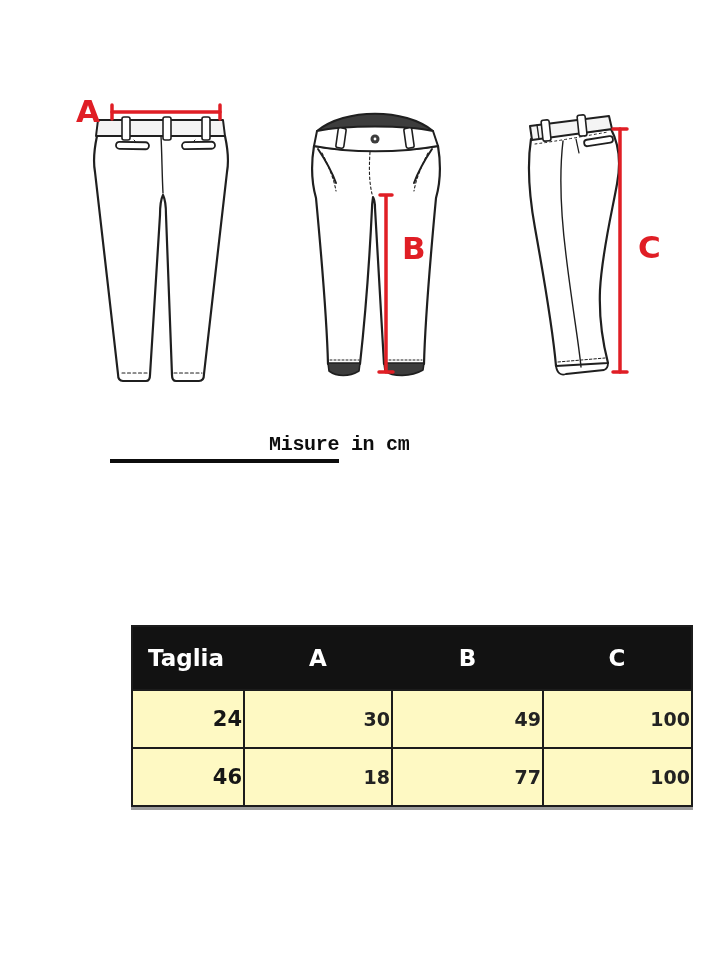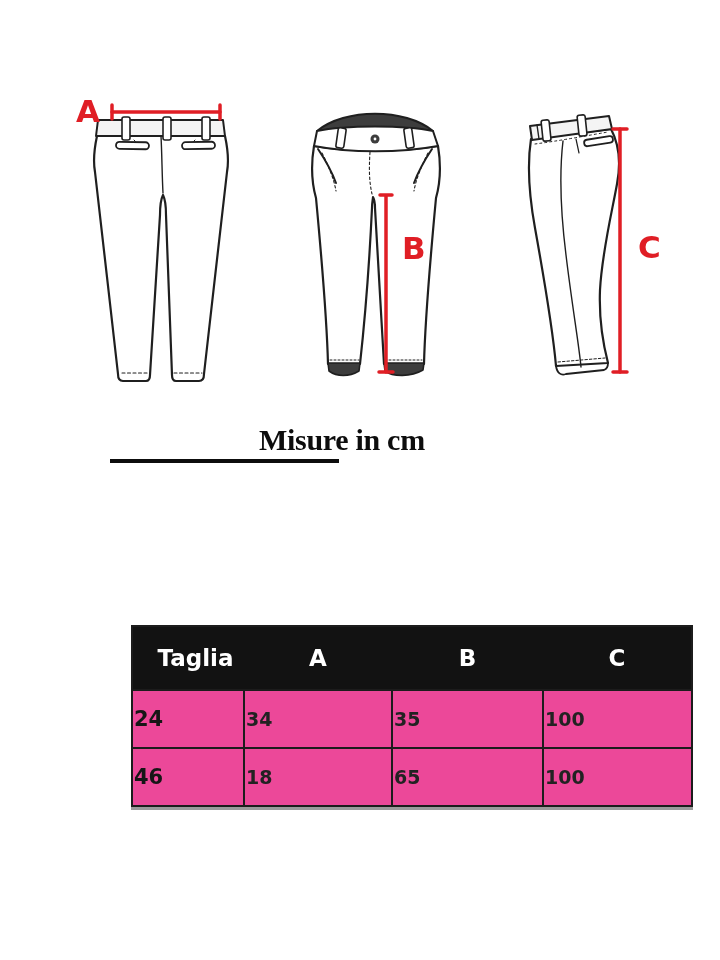--- a/index.html
+++ b/index.html
@@ -11,45 +11,45 @@
   .measure-label {
     position:absolute; color:var(--accent,#e01e25);
     font-size:31px; font-weight:800; line-height:1;
     font-family:"DejaVu Sans","Liberation Sans",sans-serif;
   }
   .label-a { left:76px;  top:96px;  }
   .label-b { left:402px; top:233px; }
   .label-c { left:638px; top:232px; }
 
   .page-title {
-    position:absolute; left:259px; top:423px; margin:0;
-    font-size:30px; font-weight:800; color:#0d0d0d; letter-spacing:-0.3px;
-    font-family:Liberation Serif, serif;
+    position:absolute; left:259px; top:423px; margin:10px;
+    font-size:20px; font-weight:800; color:#0d0d0d; letter-spacing:-0.3px;
+    font-family:Liberation Mono, monospace;
   }
   .title-underline {
     position:absolute; left:110px; top:459px; width:229px; height:4px;
     background:#0d0d0d;
   }
 
   table.size-table {
     position:absolute; left:131px; top:625px; width:536px;
     border-collapse:collapse; table-layout:fixed;
     border:2px solid #1c1c1c;
     box-shadow:0 3px 0 #9b9b9b;
   }
   table.size-table thead th {
     background:var(--table-header-bg,#121212); color:var(--table-header-fg,#ffffff);
-    font-size:23px; font-weight:700; height:60px; text-align:center;
+    font-size:23px; font-weight:700; height:60px; 
     font-family:"DejaVu Sans","Liberation Sans",sans-serif;
   }
   th.col-taglia { text-align:left; padding-left:15px; width:95px; }
   th.col-a { width:146px; } th.col-b { width:149px; } th.col-c { width:146px; }
   table.size-table tbody td {
-    border:2px solid #1c1c1c; background:#ec4899;
-    text-align:left; height:54px;
+    border:2px solid #1c1c1c; background:#fef9c3;
+    text-align:right; height:54px;
     font-size:19px; font-weight:700; color:#222222;
     font-family:"DejaVu Sans","Liberation Sans",sans-serif;
   }
   table.size-table tbody td.cell-taglia { font-size:21px; color:#161616; }
 </style>
 </head>
 <body>
 
 <div class="page">
 
@@ -165,26 +165,26 @@
       <tr>
         <th class="col-taglia">Taglia</th>
         <th class="col-a">A</th>
         <th class="col-b">B</th>
         <th class="col-c">C</th>
       </tr>
     </thead>
     <tbody>
       <tr>
         <td class="cell-taglia">24</td>
-        <td>34</td>
-        <td>35</td>
+        <td>30</td>
+        <td>49</td>
         <td>100</td>
       </tr>
       <tr>
         <td class="cell-taglia">46</td>
         <td>18</td>
-        <td>65</td>
+        <td>77</td>
         <td>100</td>
       </tr>
     </tbody>
   </table>
 
 </div>
 
 </body></html>

